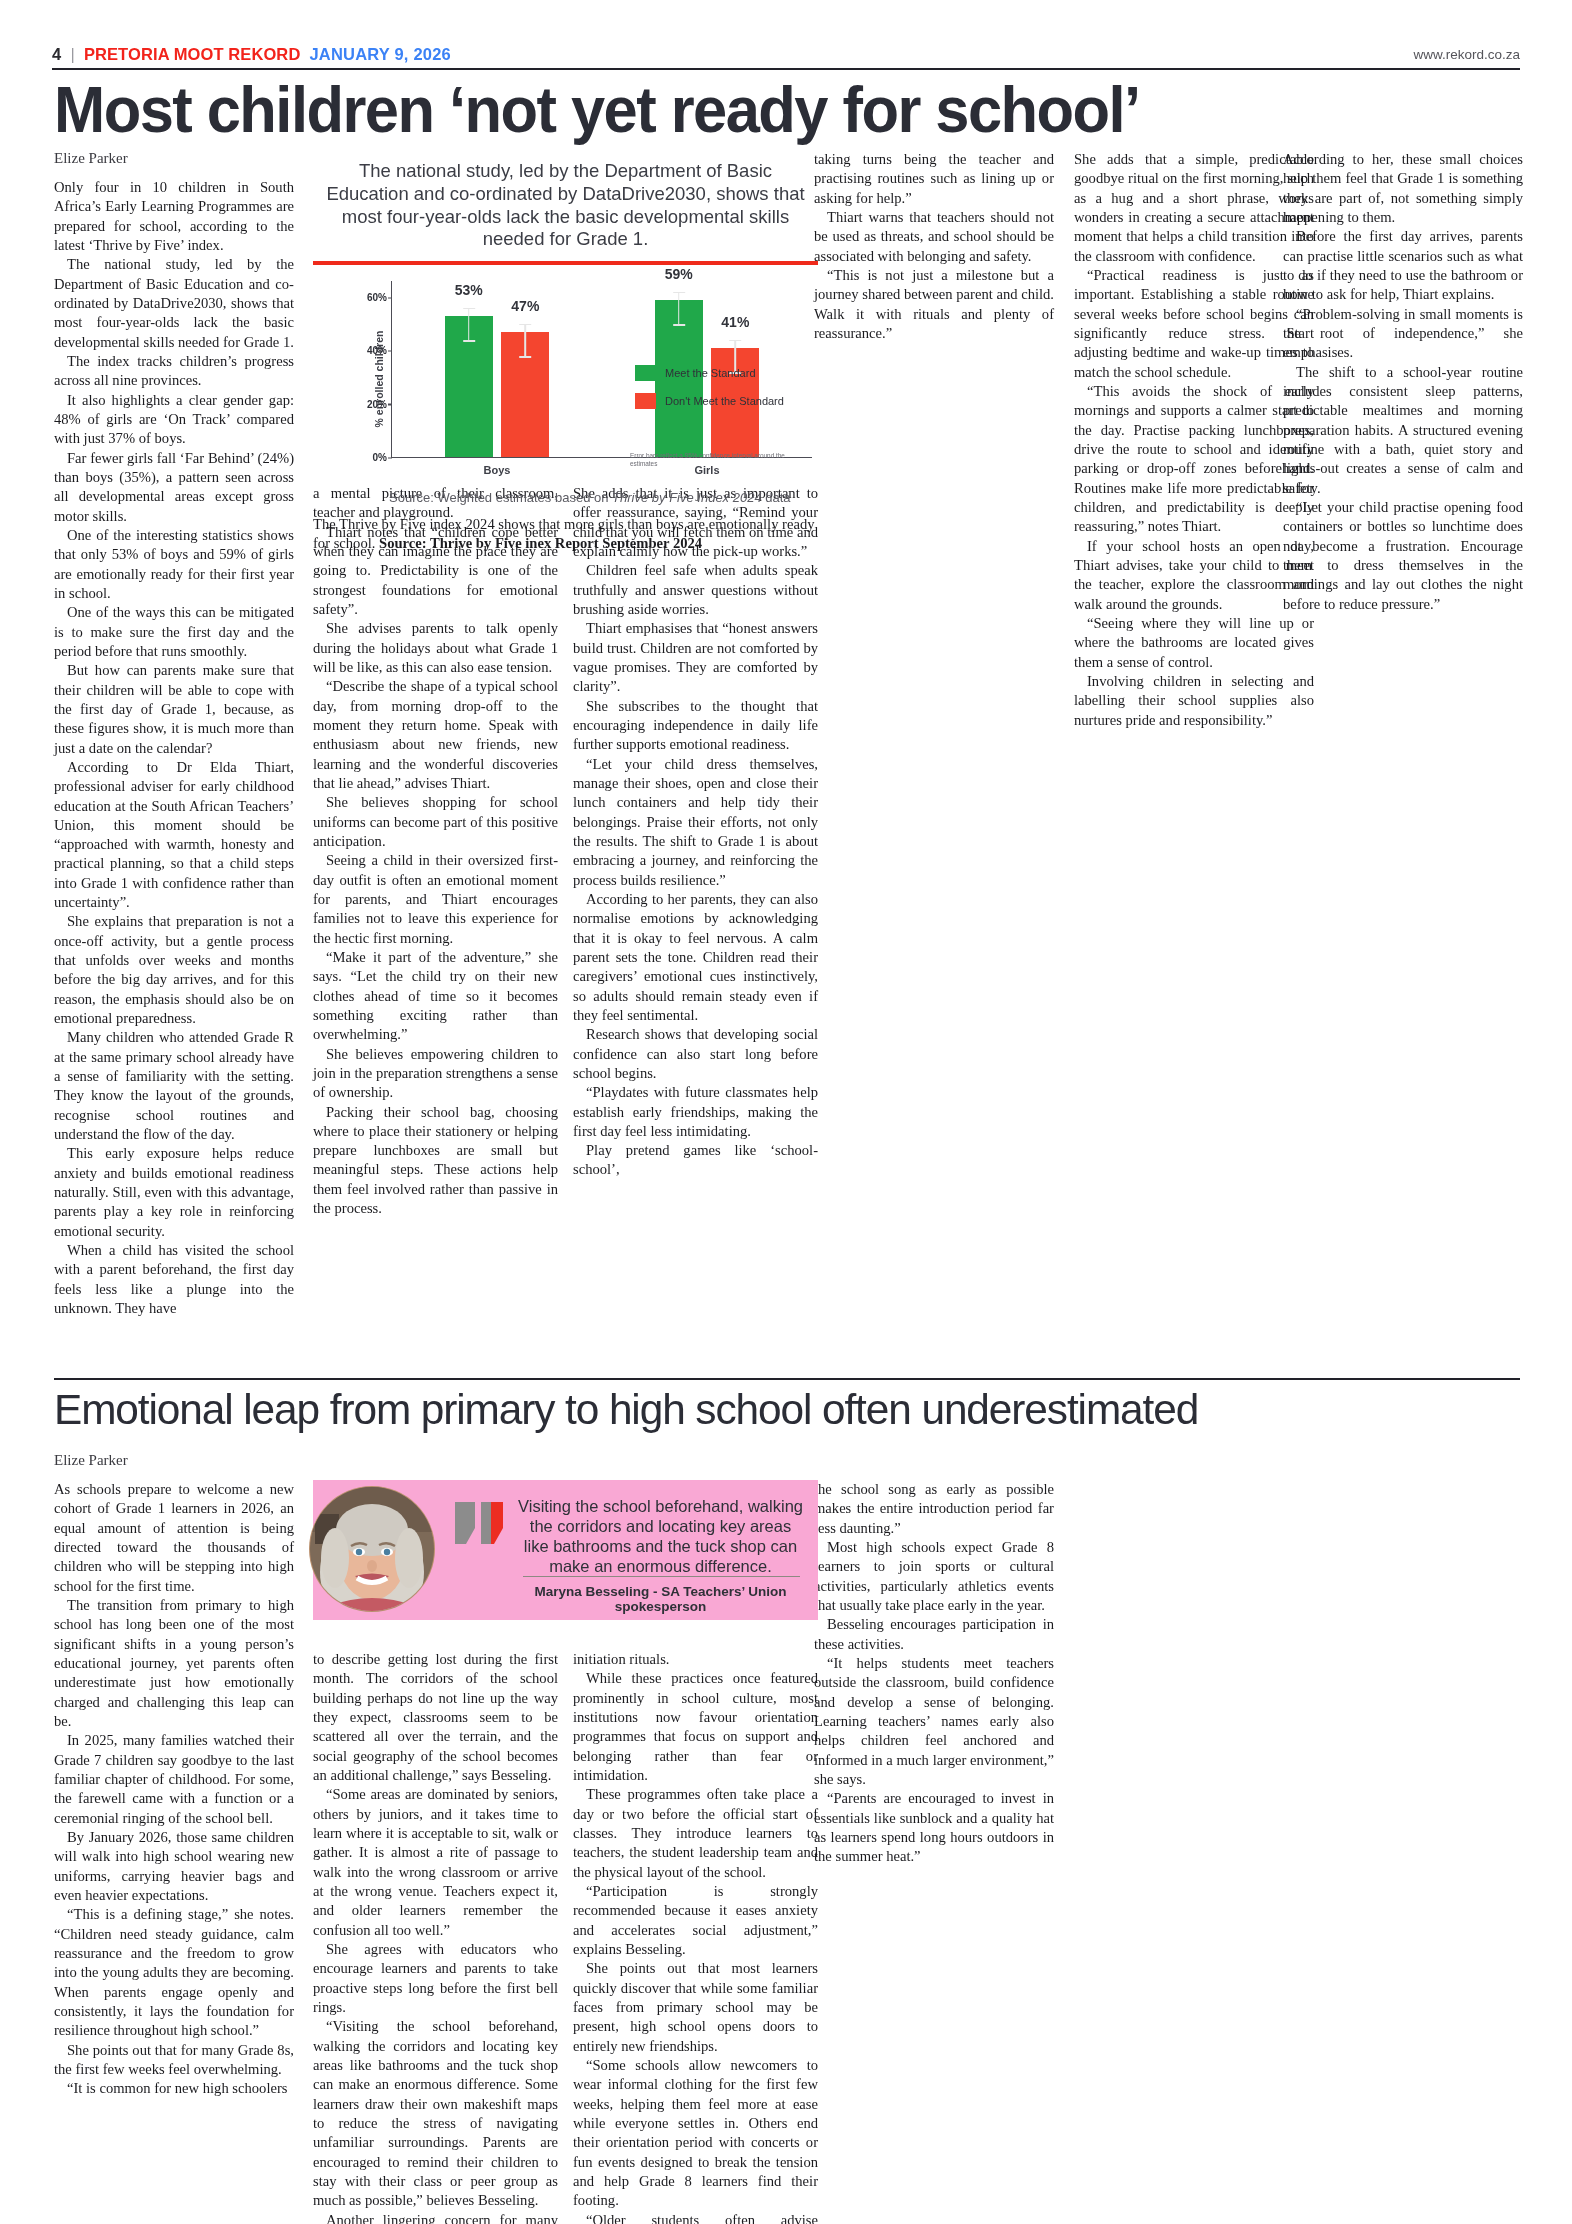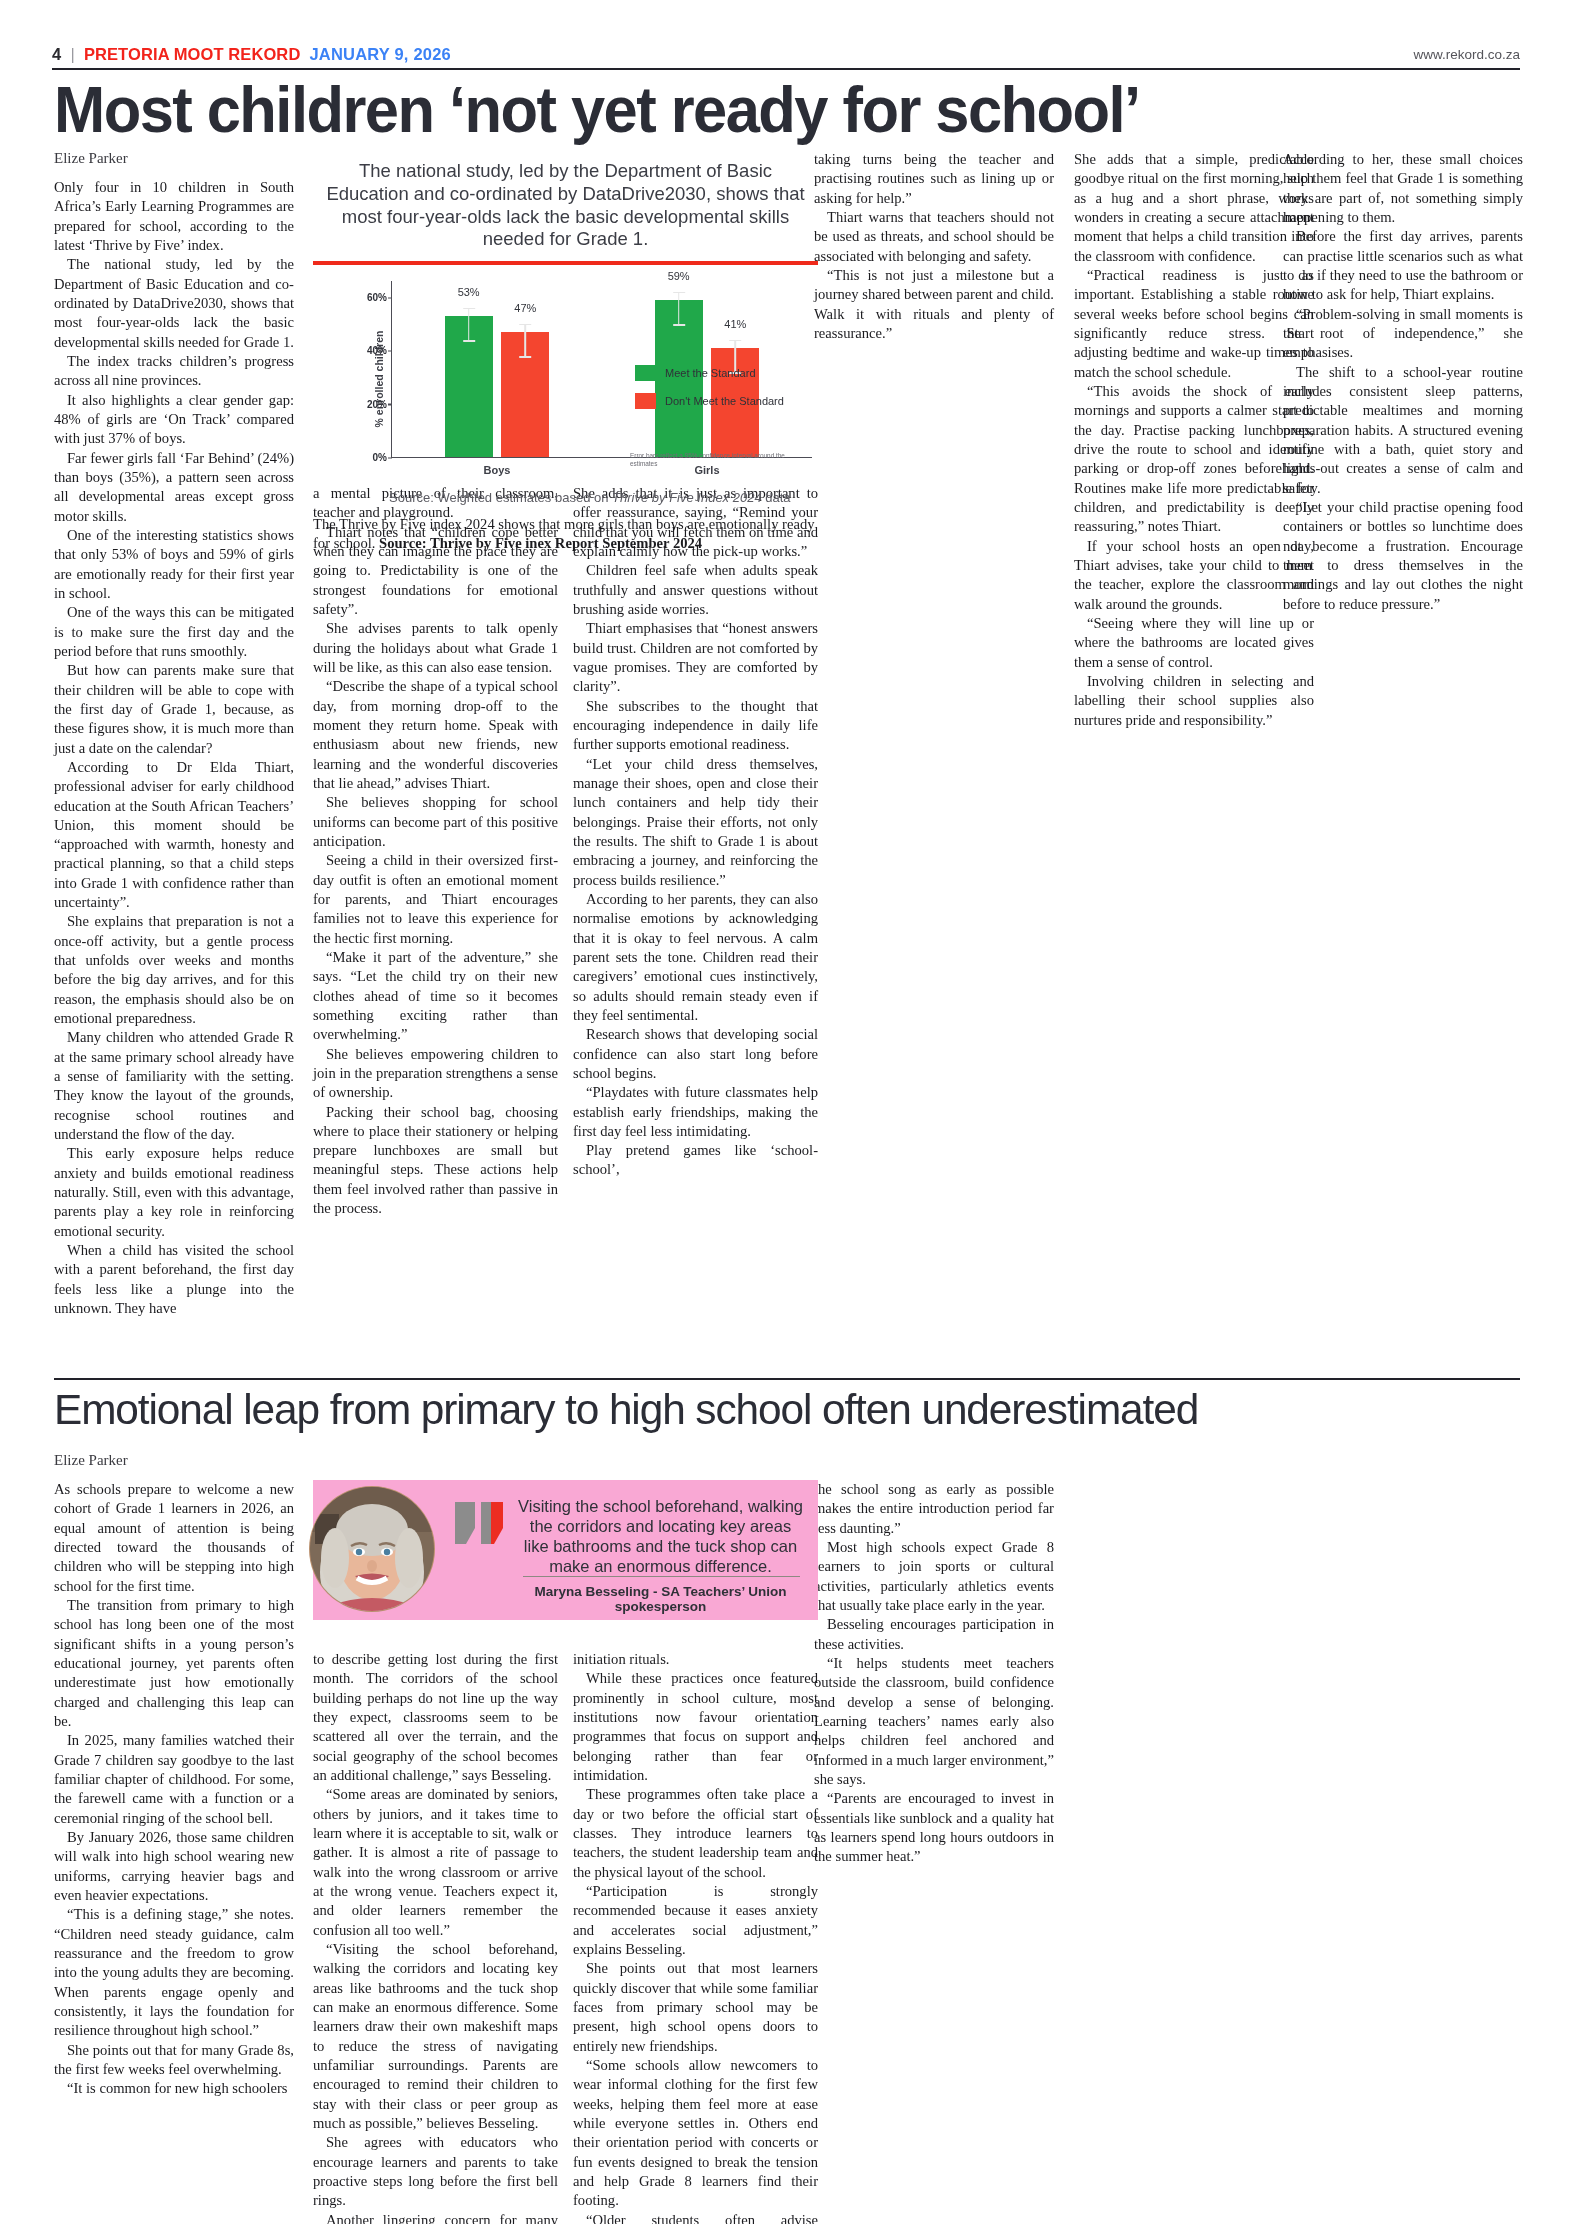--- a/index.html
+++ b/index.html
@@ -78,21 +78,21 @@
     font-family:"Liberation Sans", sans-serif; font-size:10px; font-weight:bold;
     color:#2f3138; white-space:nowrap;
   }
   .ytick:after{ content:""; position:absolute; right:-5px; top:50%; width:4px; height:1.4px; background:#4c4c55;}
   .bars { position:absolute; left:0; right:0; bottom:0; top:0; }
   .bar { position:absolute; bottom:0; }
   .bar .fill { position:absolute; left:0; right:0; bottom:0; top:0; }
   .bar .vlabel {
     position:absolute; bottom:100%; left:50%; transform:translateX(-50%);
     margin-bottom:18px;
-    font-family:"Liberation Sans", sans-serif; font-size:11px; font-weight:normal;
+    font-family:"Liberation Sans", sans-serif; font-size:14px; font-weight:bold;
     color:#32343b; white-space:nowrap;margin-top:16px;
   }
   .errbar { position:absolute; left:50%; transform:translateX(-50%); width:1.6px; background:#e6e6e6; }
   .errbar:before,.errbar:after{ content:""; position:absolute; left:-5px; width:12px; height:1.6px; background:#e6e6e6;}
   .errbar:before{ top:0;} .errbar:after{ bottom:0;}
   .xcat {
     position:absolute; top:100%; margin-top:7px; transform:translateX(-50%);
     font-family:"Liberation Sans", sans-serif; font-size:11px; font-weight:bold; color:#3d3f47;
   }
   .legend {
@@ -302,22 +302,22 @@
       <p>The transition from primary to high school has long been one of the most significant shifts in a young person’s educational journey, yet parents often underestimate just how emotionally charged and challenging this leap can be.</p>
       <p>In 2025, many families watched their Grade 7 children say goodbye to the last familiar chapter of childhood. For some, the farewell came with a function or a ceremonial ringing of the school bell.</p>
       <p>By January 2026, those same children will walk into high school wearing new uniforms, carrying heavier bags and even heavier expectations.</p>
       <p>“This is a defining stage,” she notes. “Children need steady guidance, calm reassurance and the freedom to grow into the young adults they are becoming. When parents engage openly and consistently, it lays the foundation for resilience throughout high school.”</p>
       <p>She points out that for many Grade 8s, the first few weeks feel overwhelming.</p>
       <p>“It is common for new high schoolers</p>
     </div>
   <div class="col" id="a2c2">
       <p class="first">to describe getting lost during the first month. The corridors of the school building perhaps do not line up the way they expect, classrooms seem to be scattered all over the terrain, and the social geography of the school becomes an additional challenge,” says Besseling.</p>
       <p>“Some areas are dominated by seniors, others by juniors, and it takes time to learn where it is acceptable to sit, walk or gather. It is almost a rite of passage to walk into the wrong classroom or arrive at the wrong venue. Teachers expect it, and older learners remember the confusion all too well.”</p>
+      <p>She agrees with educators who encourage learners and parents to take proactive steps long before the first bell rings.</p>
       <p>“Visiting the school beforehand, walking the corridors and locating key areas like bathrooms and the tuck shop can make an enormous difference. Some learners draw their own makeshift maps to reduce the stress of navigating unfamiliar surroundings. Parents are encouraged to remind their children to stay with their class or peer group as much as possible,” believes Besseling.</p>
-      <p>She agrees with educators who encourage learners and parents to take proactive steps long before the first bell rings.</p>
       <p>Another lingering concern for many incoming Grade 8 learners is the fear of</p>
     </div>
   <div class="col" id="a2c3">
       <p class="first">initiation rituals.</p>
       <p>While these practices once featured prominently in school culture, most institutions now favour orientation programmes that focus on support and belonging rather than fear or intimidation.</p>
       <p>These programmes often take place a day or two before the official start of classes. They introduce learners to teachers, the student leadership team and the physical layout of the school.</p>
       <p>“Participation is strongly recommended because it eases anxiety and accelerates social adjustment,” explains Besseling.</p>
       <p>She points out that most learners quickly discover that while some familiar faces from primary school may be present, high school opens doors to entirely new friendships.</p>
       <p>“Some schools allow newcomers to wear informal clothing for the first few weeks, helping them feel more at ease while everyone settles in. Others end their orientation period with concerts or fun events designed to break the tension and help Grade 8 learners find their footing.</p>
       <p>“Older students often advise newcomers on small but meaningful survival strategies. One Grade 10 learner remarked that learning</p>

